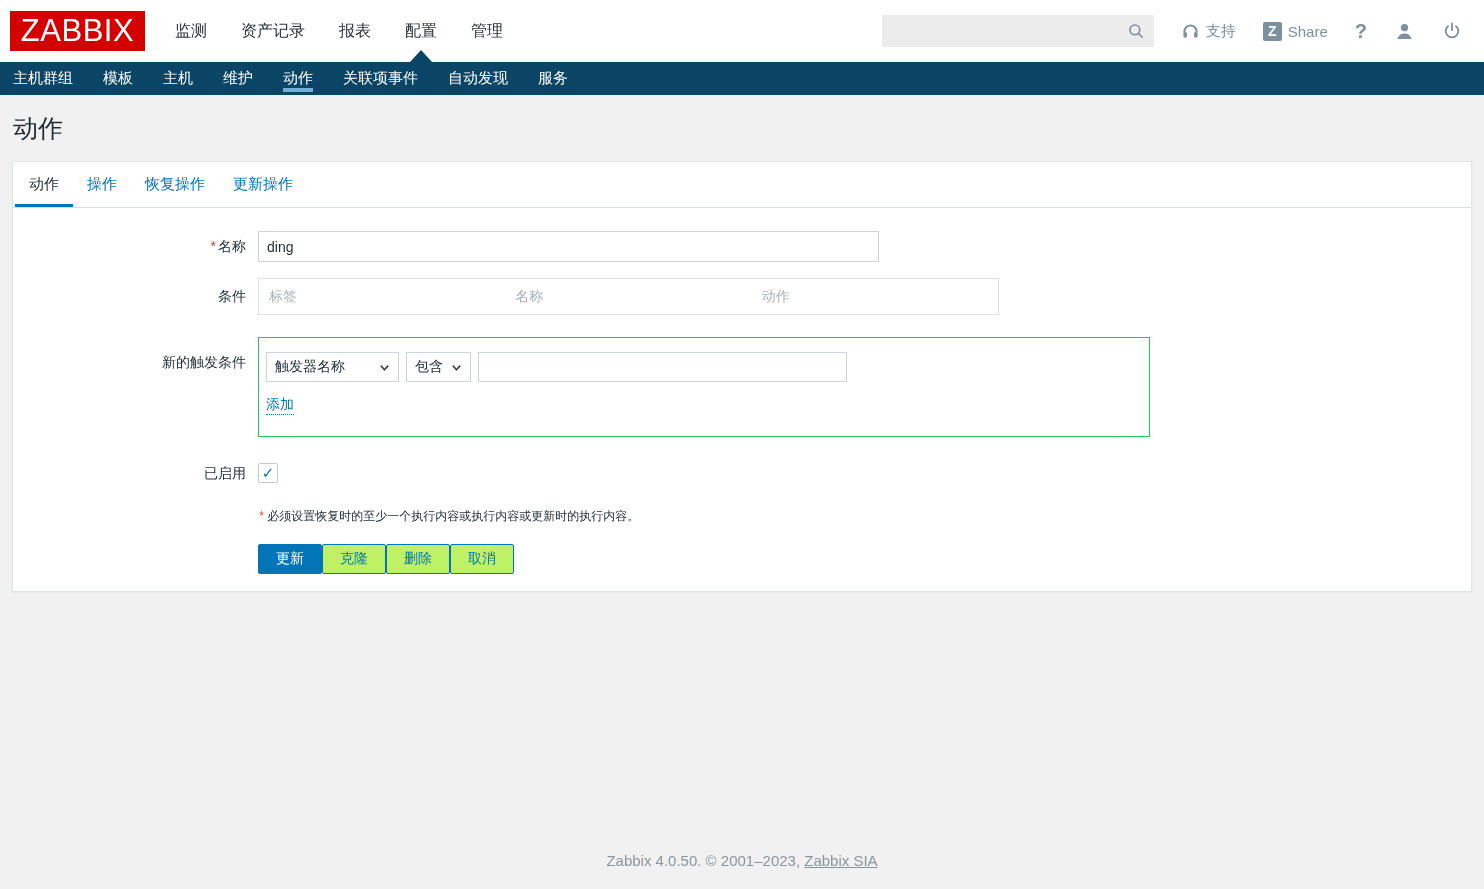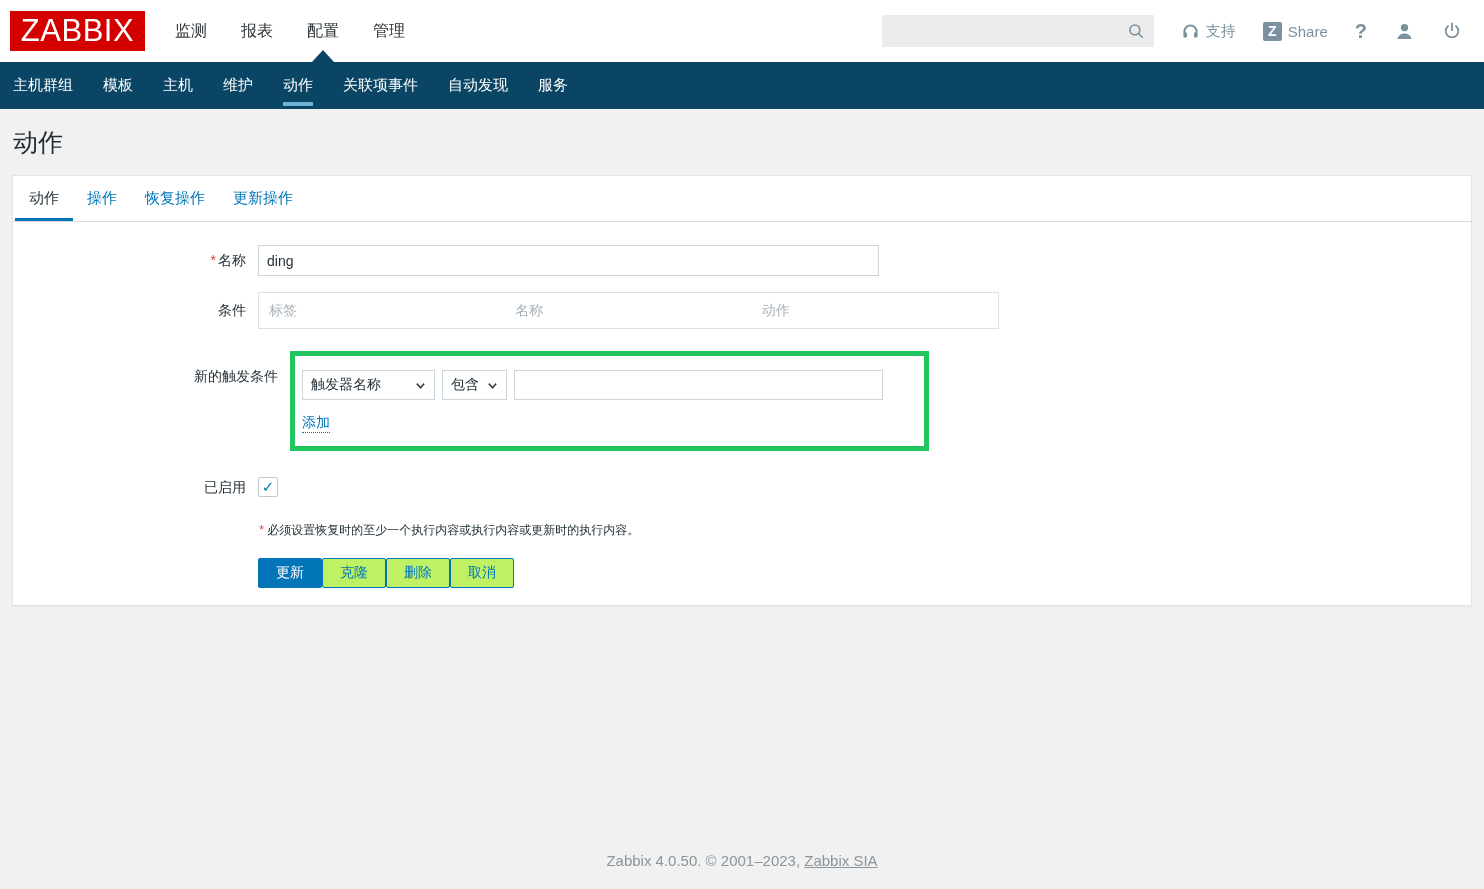--- a/index.html
+++ b/index.html
@@ -92,21 +92,21 @@
     justify-content: center;
     font-size: 14px;
     font-weight: bold;
     border-radius: 2px;
   }
   .qmark { font-size: 20px; font-weight: bold; color: #7c919e; cursor: pointer; }
   .icon-btn { display: flex; align-items: center; cursor: pointer; }
 
   
   .sub-nav {
-    height: 47px;
+    height: 33px;
     background: #0b4565;
     display: flex;
     align-items: center;
     padding: 0 13px;
     flex-shrink: 0;
   }
   .sub-nav .sub-item {
     position: relative;
     color: #ffffff;
     font-size: 15px;
@@ -193,26 +193,26 @@
     align-items: center;
     justify-content: center;
   }
   .cond-th {
     flex: 1 1 0;
     padding-left: 10px;
     font-size: 14px;
     color: #a7b2ba;
   }
 
-  .row-newcond { margin-top: 22px; margin-left: 32px; }
+  .row-newcond { margin-top: 22px; }
   .row-newcond .lbl { line-height: 30px; padding-top: 10px; }
   .newcond-box {
-    width: 639px;
-    border: 5px solid #22c55e;
-    padding: 14px 7px 13px;
+    width: 892px;
+    border: 1px solid #22c55e;
+    padding: 14px 7px 21px;
   }
   .controls { display: flex; gap: 7px; }
   .select {
     height: 30px;
     border: 1px solid #ccd5d9;
     background: #fff;
     display: flex;
     align-items: center;
     justify-content: space-between;
     padding: 0 8px;
@@ -285,20 +285,21 @@
   svg.ico { display: block; }
 </style>
 </head>
 <body>
 
 <div class="header">
   <div class="logo">ZABBIX</div>
 
   <div class="main-nav">
     <div class="nav-item">监测</div>
+    <div class="nav-item">资产记录</div>
     <div class="nav-item">报表</div>
     <div class="nav-item">
       <span>配置</span>
       <span class="nav-caret"></span>
     </div>
     <div class="nav-item">管理</div>
   </div>
 
   <div class="header-right">
     <div class="search-box">

